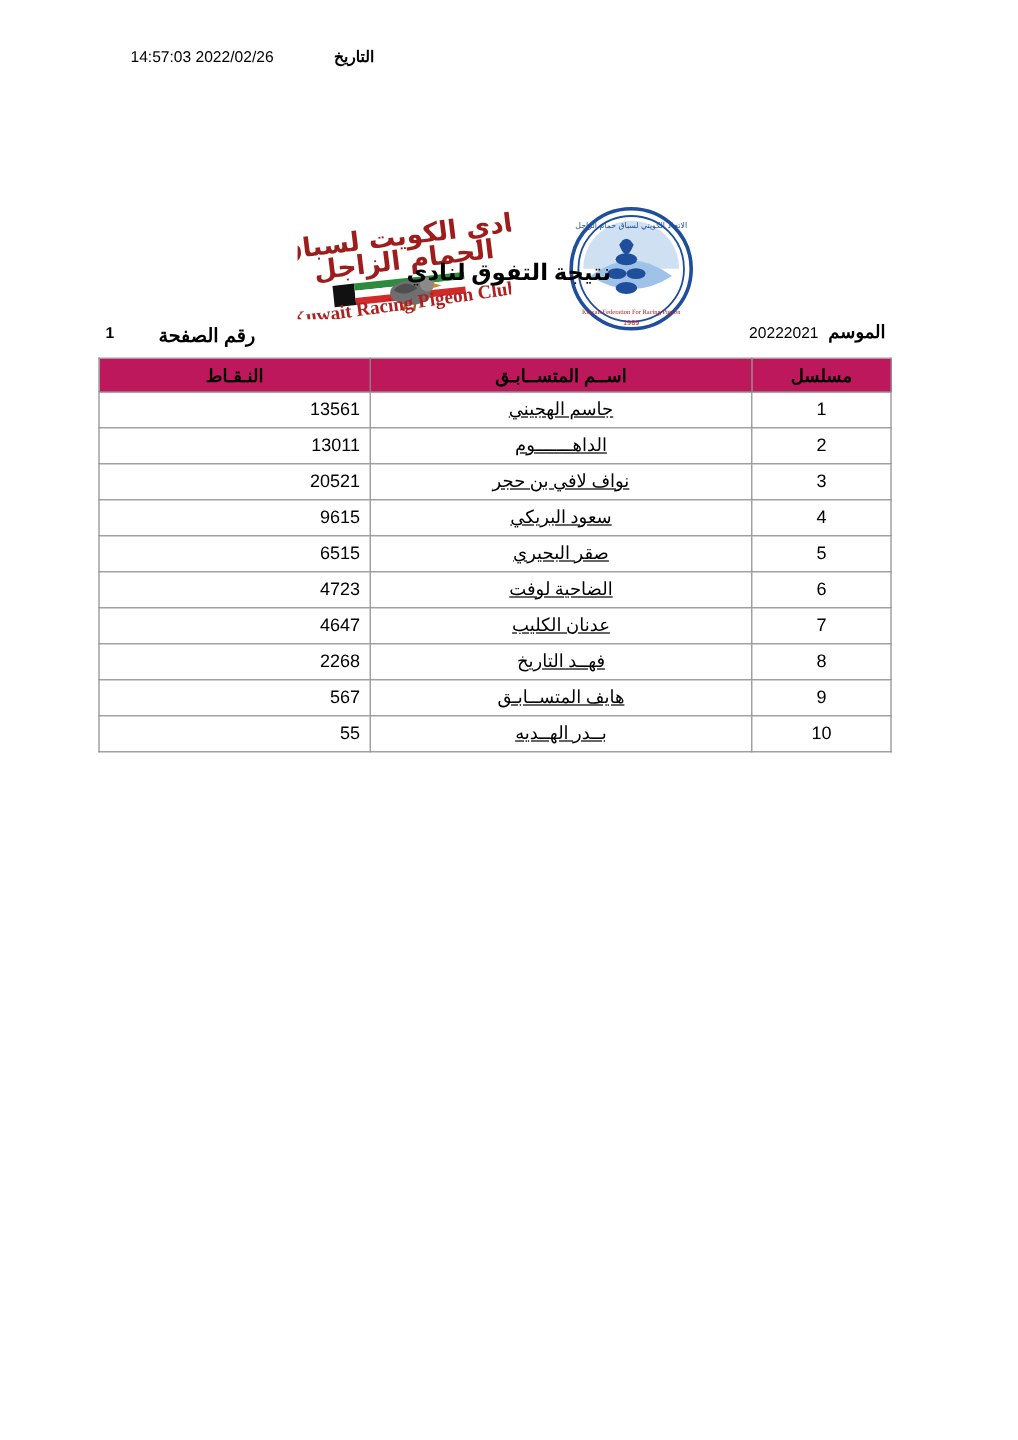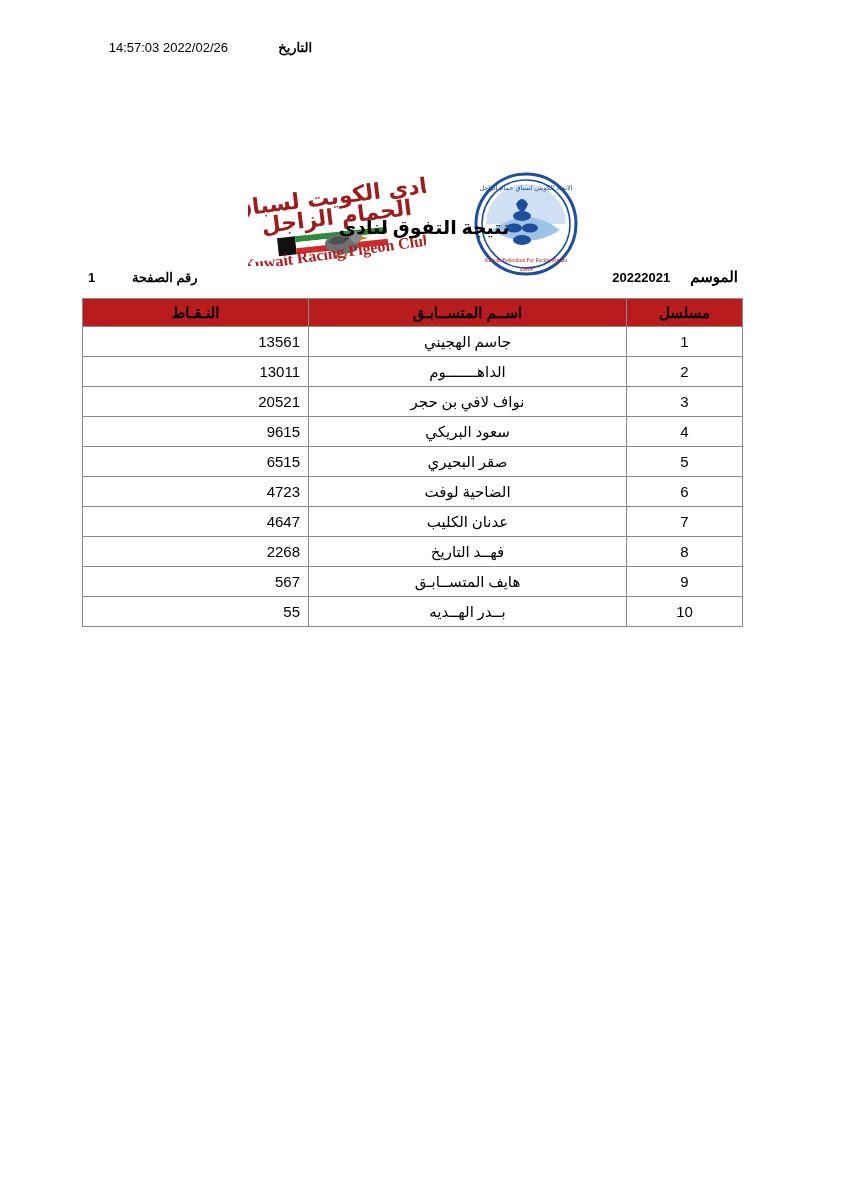--- a/index.html
+++ b/index.html
@@ -117,31 +117,31 @@
   }
   .season {
     position: absolute;
     right: 110px;
     top: 0;
     font-size: 15px;
     font-weight: bold;
     white-space: nowrap;
   }
   .season .season-value {
-    font-weight: bold;
+    font-weight: normal;
     font-size: 13px;
     direction: ltr;
     display: inline-block;
-    margin-right: 16px;
+    margin-right: 4px;
   }
   .page-label {
     position: absolute;
     left: 132px;
     top: 2px;
-    font-size: 13px;
+    font-size: 16px;
     font-weight: bold;
     white-space: nowrap;
   }
   .page-value {
     position: absolute;
     left: 88px;
     top: 2px;
     font-size: 13px;
     font-weight: bold;
   }
@@ -158,32 +158,32 @@
   }
   table.result th,
   table.result td {
     border: 1px solid #8a8a8a;
     height: 29px;
     padding: 0 8px;
     font-size: 15px;
     vertical-align: middle;
   }
   table.result thead th {
-    background: #b91c1c;
+    background: #be185d;
     font-weight: bold;
     font-size: 15px;
     text-align: center;
     height: 27px;
   }
   col.c-serial { width: 116px; }
   col.c-name   { width: 318px; }
   col.c-points { width: 226px; }
 
   td.serial { text-align: center; font-size: 15px; }
-  td.name   { text-align: center; font-size: 15px; font-family: "Liberation Serif", "DejaVu Sans", serif; }
+  td.name   { text-align: center; font-size: 15px; font-family: "Liberation Serif", "DejaVu Sans", serif; text-decoration: underline; }
   td.points { text-align: right; font-size: 15px; }
 </style>
 </head>
 <body>
 
 <div class="page">
 
   <div class="date-row">
     <span class="date-label">التاريخ</span>
     <span class="date-value">14:57:03 2022/02/26</span>

